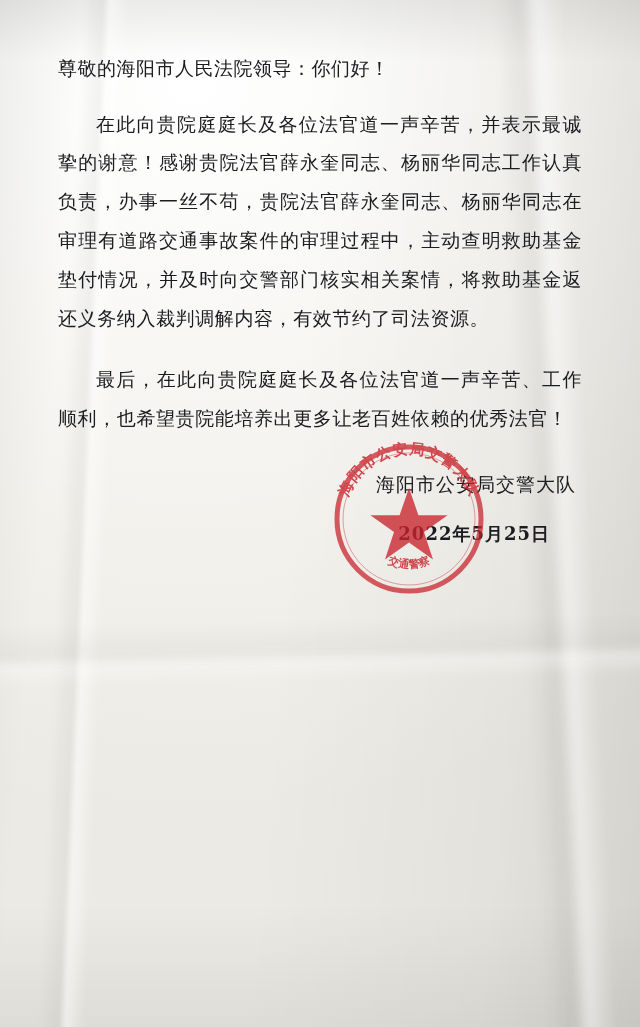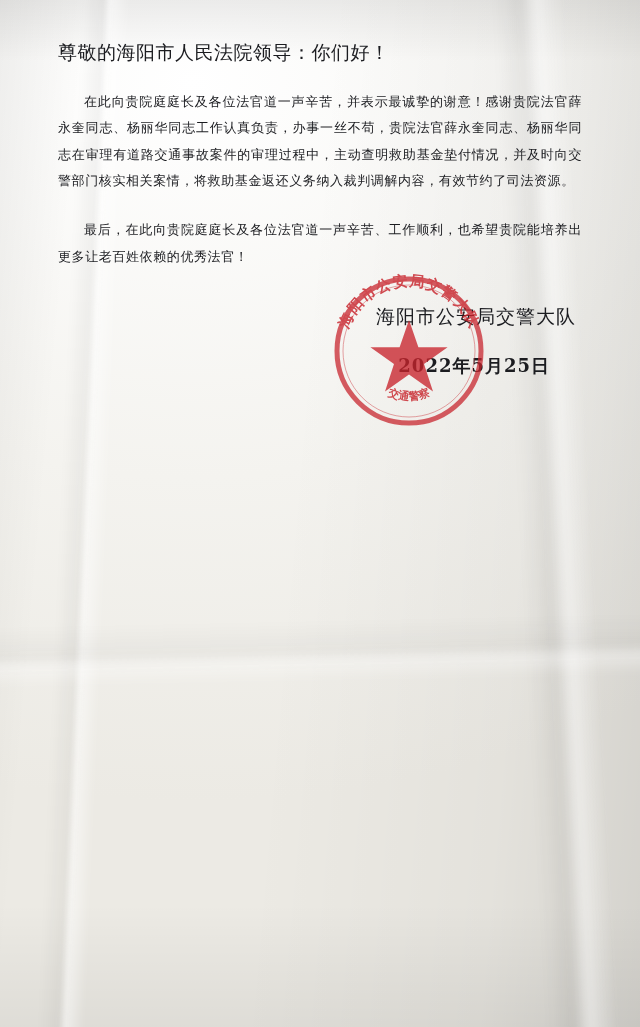--- a/index.html
+++ b/index.html
@@ -66,30 +66,30 @@
     text-align: center;
     font-size: 40px;
     font-weight: bold;
     letter-spacing: 4px;
     color: #15161a;
     margin: 58px 0 0 0;
     font-family: "DejaVu Serif", "Liberation Serif", serif;
   }
 
   .salutation {
-    margin-top: 38px;
+    margin-top: 54px;
     font-size: 19px;
     line-height: 1.5;
     color: #1b1c20;
     letter-spacing: 0.5px;
   }
 
   .para {
     margin-top: 22px;
-    font-size: 13px;
+    font-size: 19px;
     line-height: 2.05;
     color: #1b1c20;
     text-align: justify;
     text-justify: inter-character;
     text-indent: 2em;
     letter-spacing: 0.6px;
   }
 
   .signature-block {
     margin-top: 34px;

